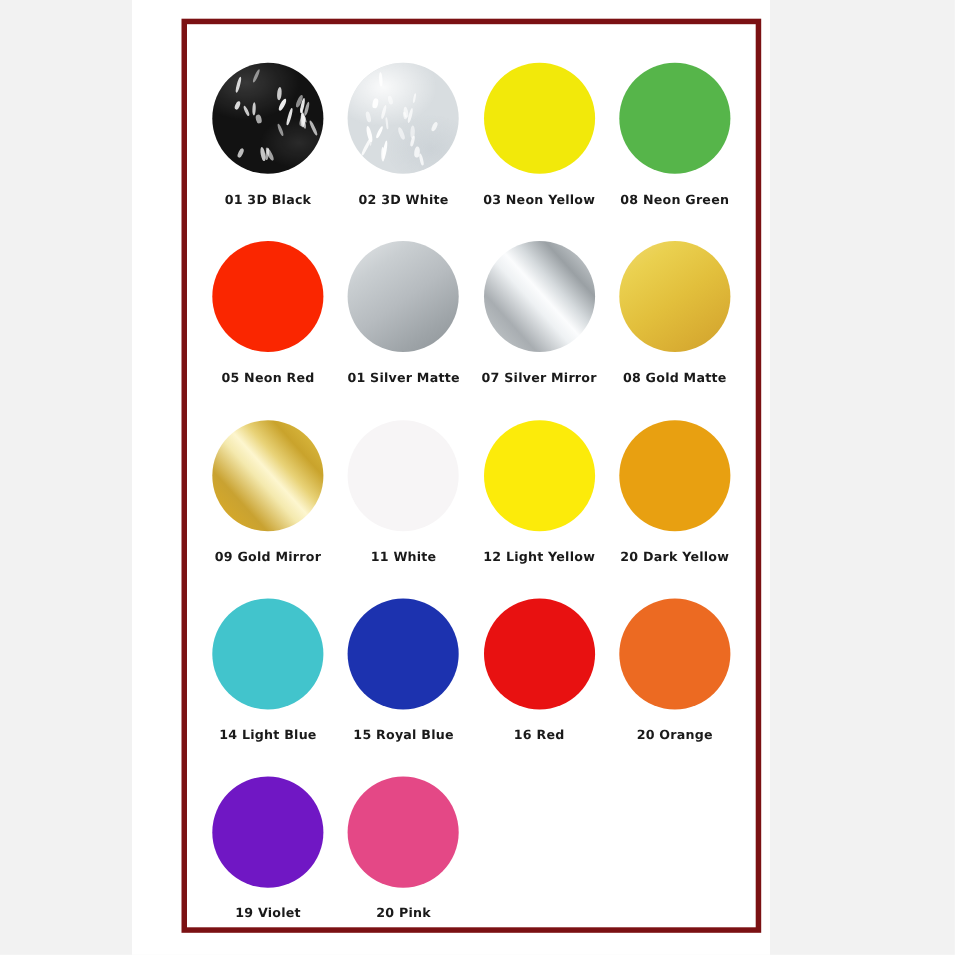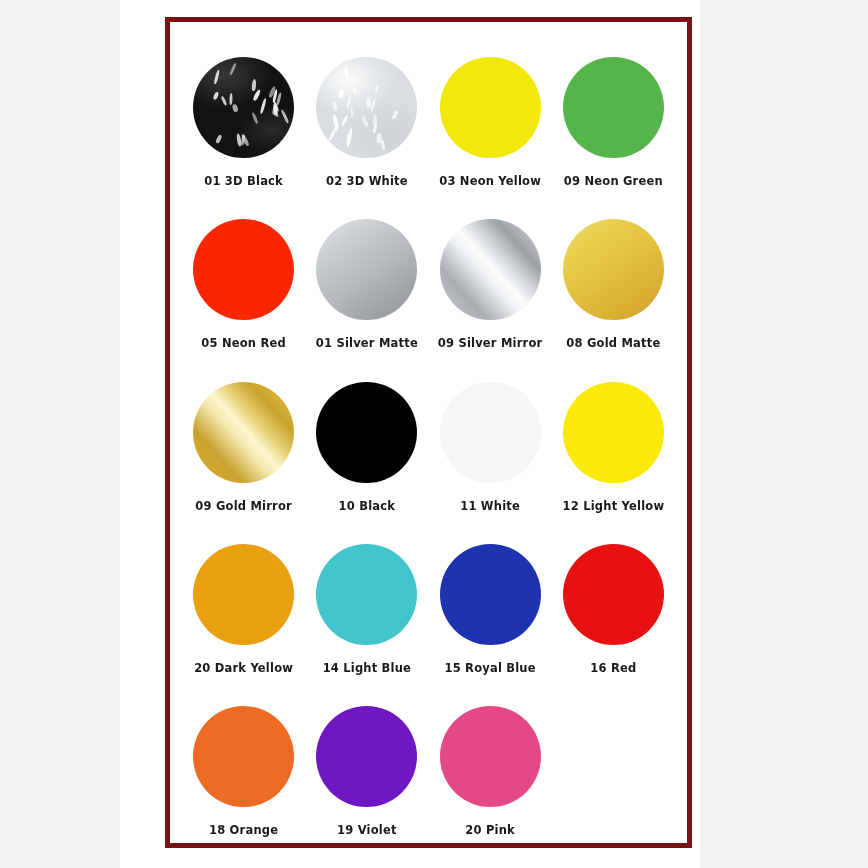--- a/index.html
+++ b/index.html
@@ -165,47 +165,43 @@
           <span class="tex-flake" style="left: 51.4238%; top: 47.1267%; width: 2.88521px; height: 7.0452px; opacity: 0.63; transform: translate(-50%, -50%) rotate(-12.4deg);"></span>
         </div>
         <div class="swatch-label">02 3D White</div>
       </div>
       <div class="swatch-cell">
         <div class="swatch-disc" style="background: rgb(242, 233, 10);"></div>
         <div class="swatch-label">03 Neon Yellow</div>
       </div>
       <div class="swatch-cell">
         <div class="swatch-disc" style="background: rgb(86, 181, 74);"></div>
-        <div class="swatch-label">09 Neon Green</div>
+        <div class="swatch-label">08 Neon Green</div>
       </div>
       <div class="swatch-cell">
         <div class="swatch-disc" style="background: rgb(250, 38, 0);"></div>
         <div class="swatch-label">05 Neon Red</div>
       </div>
       <div class="swatch-cell">
         <div class="swatch-disc" style="background: linear-gradient(145deg, rgb(227, 230, 232) 0%, rgb(201, 206, 209) 25%, rgb(182, 187, 191) 52%, rgb(158, 164, 168) 78%, rgb(141, 147, 151) 100%);"></div>
         <div class="swatch-label">01 Silver Matte</div>
       </div>
       <div class="swatch-cell">
         <div class="swatch-disc" style="background: linear-gradient(48deg, rgb(142, 147, 150) 0%, rgb(185, 190, 193) 13%, rgb(168, 173, 177) 25%, rgb(238, 241, 243) 44%, rgb(251, 252, 253) 52%, rgb(213, 218, 221) 62%, rgb(154, 160, 164) 76%, rgb(194, 199, 202) 90%, rgb(139, 144, 148) 100%);"></div>
-        <div class="swatch-label">09 Silver Mirror</div>
+        <div class="swatch-label">07 Silver Mirror</div>
       </div>
       <div class="swatch-cell">
         <div class="swatch-disc" style="background: linear-gradient(145deg, rgb(240, 216, 112) 0%, rgb(234, 208, 79) 22%, rgb(226, 191, 60) 52%, rgb(217, 174, 51) 78%, rgb(207, 160, 44) 100%);"></div>
         <div class="swatch-label">08 Gold Matte</div>
       </div>
       <div class="swatch-cell">
         <div class="swatch-disc" style="background: linear-gradient(48deg, rgb(184, 134, 11) 0%, rgb(212, 168, 43) 14%, rgb(201, 162, 49) 26%, rgb(244, 233, 174) 44%, rgb(253, 246, 207) 52%, rgb(232, 210, 119) 62%, rgb(201, 163, 44) 76%, rgb(216, 182, 60) 88%, rgb(184, 137, 15) 100%);"></div>
         <div class="swatch-label">09 Gold Mirror</div>
       </div>
       <div class="swatch-cell">
-        <div class="swatch-disc" style="background: rgb(0, 0, 0);"></div>
-        <div class="swatch-label">10 Black</div>
-      </div>
-      <div class="swatch-cell">
         <div class="swatch-disc" style="background: rgb(247, 245, 246);"></div>
         <div class="swatch-label">11 White</div>
       </div>
       <div class="swatch-cell">
         <div class="swatch-disc" style="background: rgb(252, 235, 10);"></div>
         <div class="swatch-label">12 Light Yellow</div>
       </div>
       <div class="swatch-cell">
         <div class="swatch-disc" style="background: rgb(232, 160, 17);"></div>
         <div class="swatch-label">20 Dark Yellow</div>
@@ -217,21 +213,21 @@
       <div class="swatch-cell">
         <div class="swatch-disc" style="background: rgb(28, 50, 175);"></div>
         <div class="swatch-label">15 Royal Blue</div>
       </div>
       <div class="swatch-cell">
         <div class="swatch-disc" style="background: rgb(232, 17, 17);"></div>
         <div class="swatch-label">16 Red</div>
       </div>
       <div class="swatch-cell">
         <div class="swatch-disc" style="background: rgb(236, 106, 34);"></div>
-        <div class="swatch-label">18 Orange</div>
+        <div class="swatch-label">20 Orange</div>
       </div>
       <div class="swatch-cell">
         <div class="swatch-disc" style="background: rgb(112, 23, 196);"></div>
         <div class="swatch-label">19 Violet</div>
       </div>
       <div class="swatch-cell">
         <div class="swatch-disc" style="background: rgb(228, 72, 134);"></div>
         <div class="swatch-label">20 Pink</div>
       </div>
     </div>

